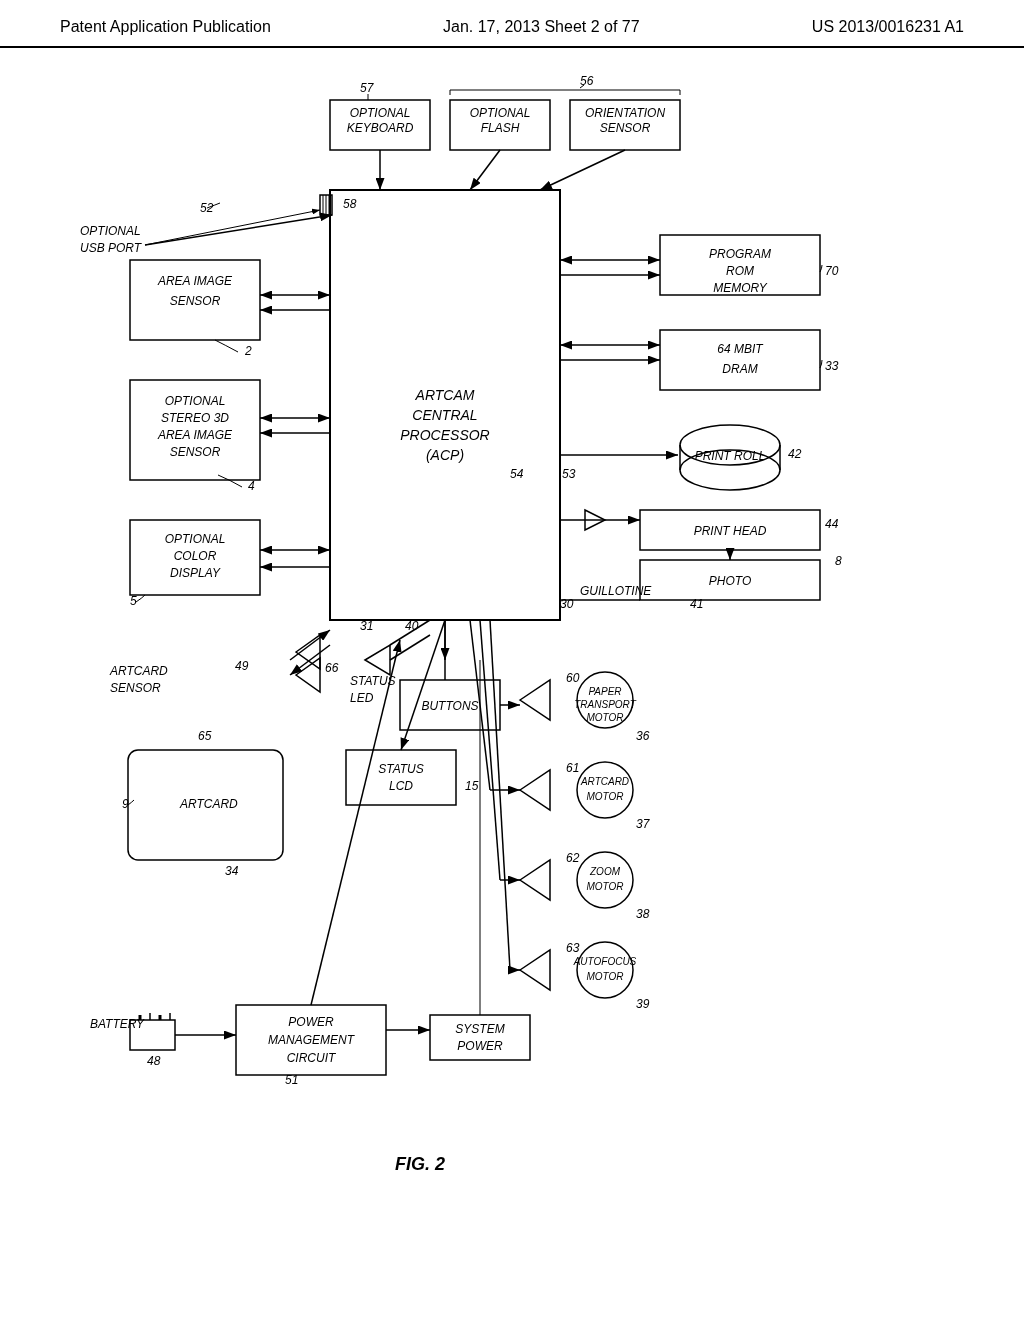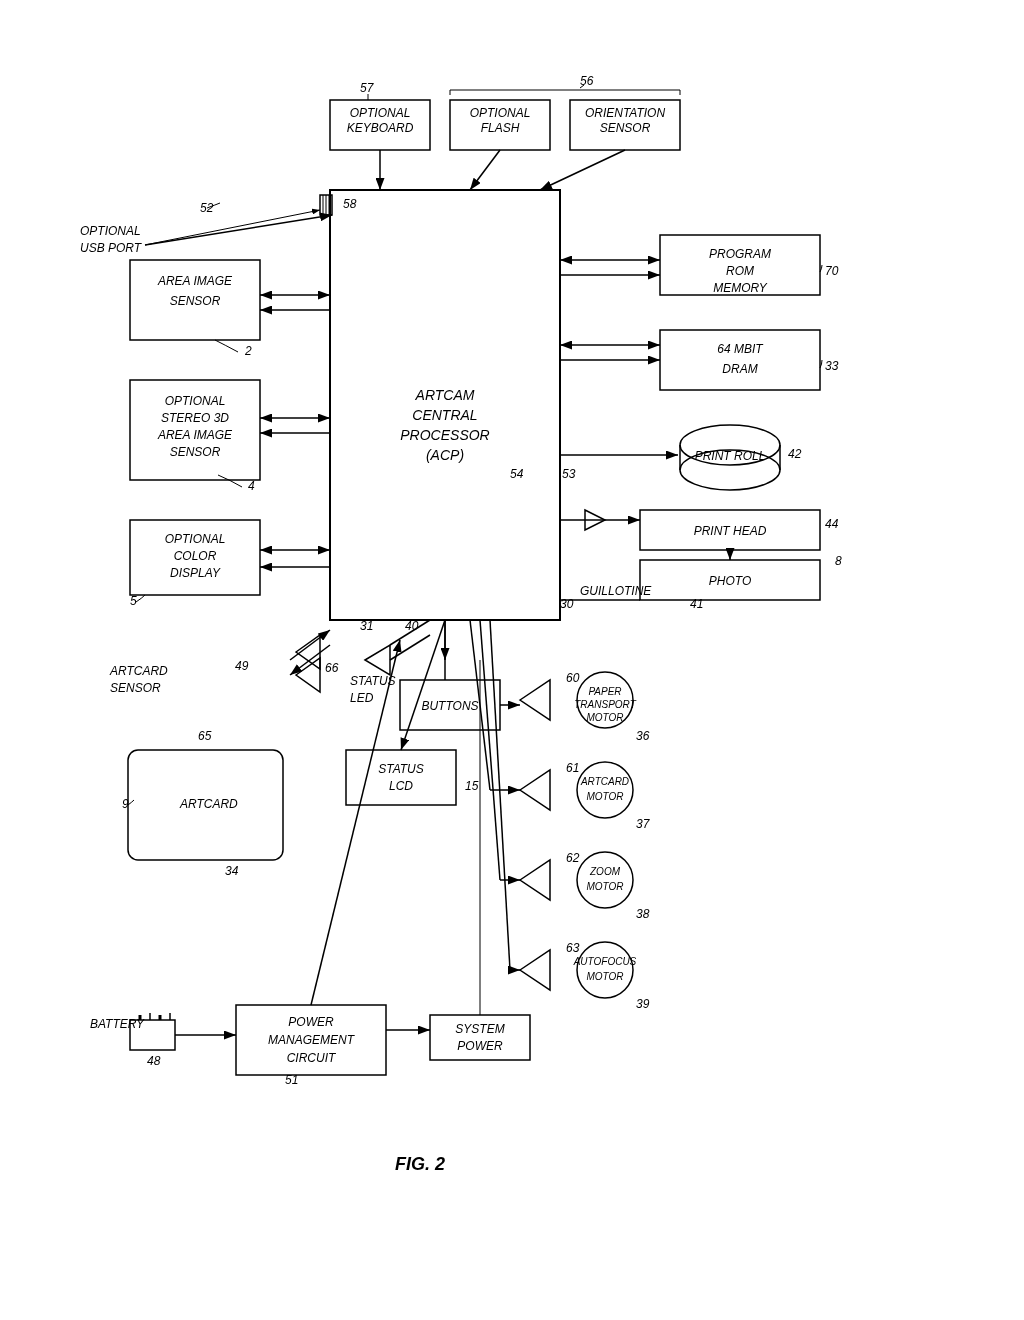--- a/index.html
+++ b/index.html
@@ -33,20 +33,25 @@
     }
     .diagram-svg {
       width: 100%;
       height: 100%;
     }
   </style>
 </head>
 <body>
 
 <div class="page">
+  <div class="header">
+    <span>Patent Application Publication</span>
+    <span>Jan. 17, 2013   Sheet 2 of 77</span>
+    <span>US 2013/0016231 A1</span>
+  </div>
 
   <div class="diagram-area">
     <svg viewBox="0 0 924 1230" class="diagram-svg">
 
       <defs>
         <marker id="arrowhead" markerWidth="8" markerHeight="6" refX="8" refY="3" orient="auto">
           <polygon points="0 0, 8 3, 0 6" fill="#000"></polygon>
         </marker>
         <marker id="arrowhead-reverse" markerWidth="8" markerHeight="6" refX="0" refY="3" orient="auto">
           <polygon points="8 0, 0 3, 8 6" fill="#000"></polygon>

